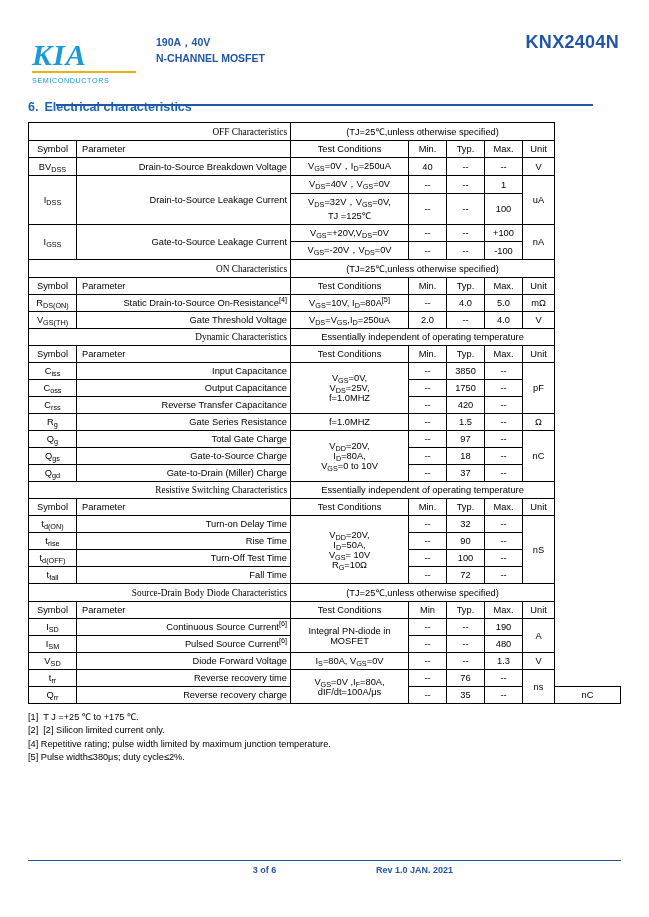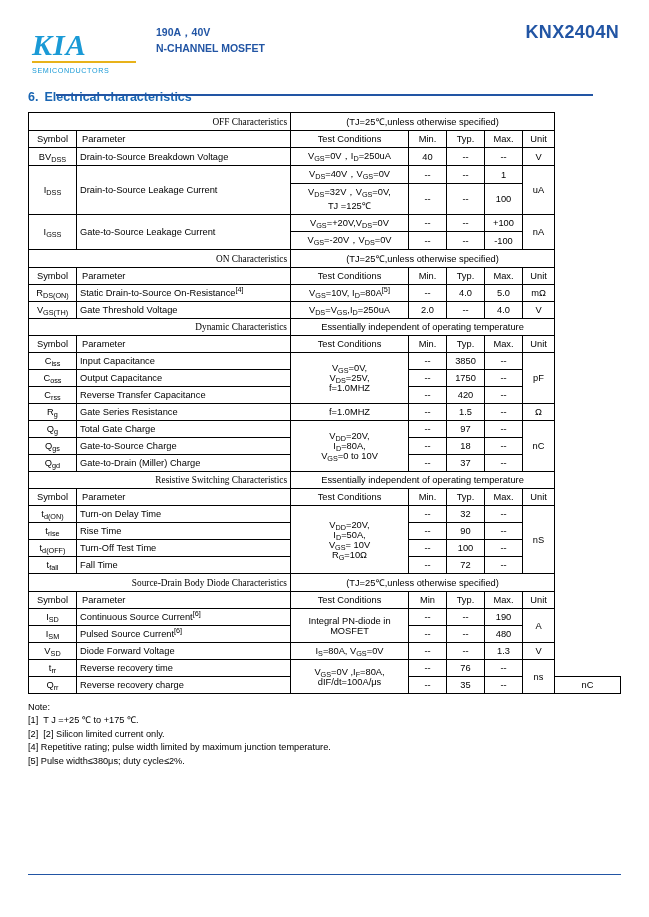--- a/index.html
+++ b/index.html
@@ -13,21 +13,21 @@
     font-family: "Liberation Sans", sans-serif;
     color: #000000;
     position: relative;
     overflow: hidden;
   }
   .page {
     position: relative;
     width: 649px;
     height: 917px;
     box-sizing: border-box;
-    padding: 2px 28px;
+    padding: 12px 28px;
     border-radius: 30px;
   }
   
   .header {
     position: relative;
     height: 66px;
     padding-top: 26px;
     box-sizing: border-box;
   }
   .logo-block {
@@ -100,21 +100,21 @@
     font-size: 9.3px;
   }
   table.spec td {
     border: 1px solid #000000;
     padding: 2px 3px;
     height: 17px;
     box-sizing: border-box;
     vertical-align: middle;
   }
   .c-sym   { width: 48px;  text-align: center; }
-  .c-param { width: 214px; text-align: left; padding-left: 5px; }
+  .c-param { width: 214px; text-align: right; padding-left: 5px; }
   .c-cond  { width: 118px; text-align: center; }
   .c-num   { width: 38px;  text-align: center; }
   .c-unit  { width: 32px;  text-align: center; }
   .grouphdr-left { text-align: right; padding-left: 5px; font-family: Liberation Serif, serif; }
   .grouphdr-right { text-align: center; }
   .hdr { text-align: center; }
   .hdr.left { text-align: left; padding-left: 5px; }
   sub { font-size: 0.78em; vertical-align: baseline; position: relative; top: 2px; }
   sup { font-size: 0.78em; vertical-align: baseline; position: relative; top: -4px; }
   
@@ -436,24 +436,27 @@
           <td class="c-param">Reverse recovery charge</td>
           <td class="c-num">--</td>
           <td class="c-num">35</td>
           <td class="c-num">--</td>
           <td class="c-unit">nC</td>
         </tr>
       </tbody>
   </table>
 
   <div class="notes">
-    <div>Note:</div>
     <div>[1]  T J =+25 ℃ to +175 ℃.</div>
     <div>[2]  [2] Silicon limited current only.</div>
     <div>[4] Repetitive rating; pulse width limited by maximum junction temperature.</div>
     <div>[5] Pulse width≤380μs; duty cycle≤2%.</div>
   </div>
 
   <div class="footer">
     <div class="footer-rule"></div>
+    <div class="footer-row">
+      <span class="footer-page">3 of 6</span>
+      <span class="footer-rev">Rev 1.0 JAN. 2021</span>
+    </div>
   </div>
 
 </div>
 
 </body></html>

